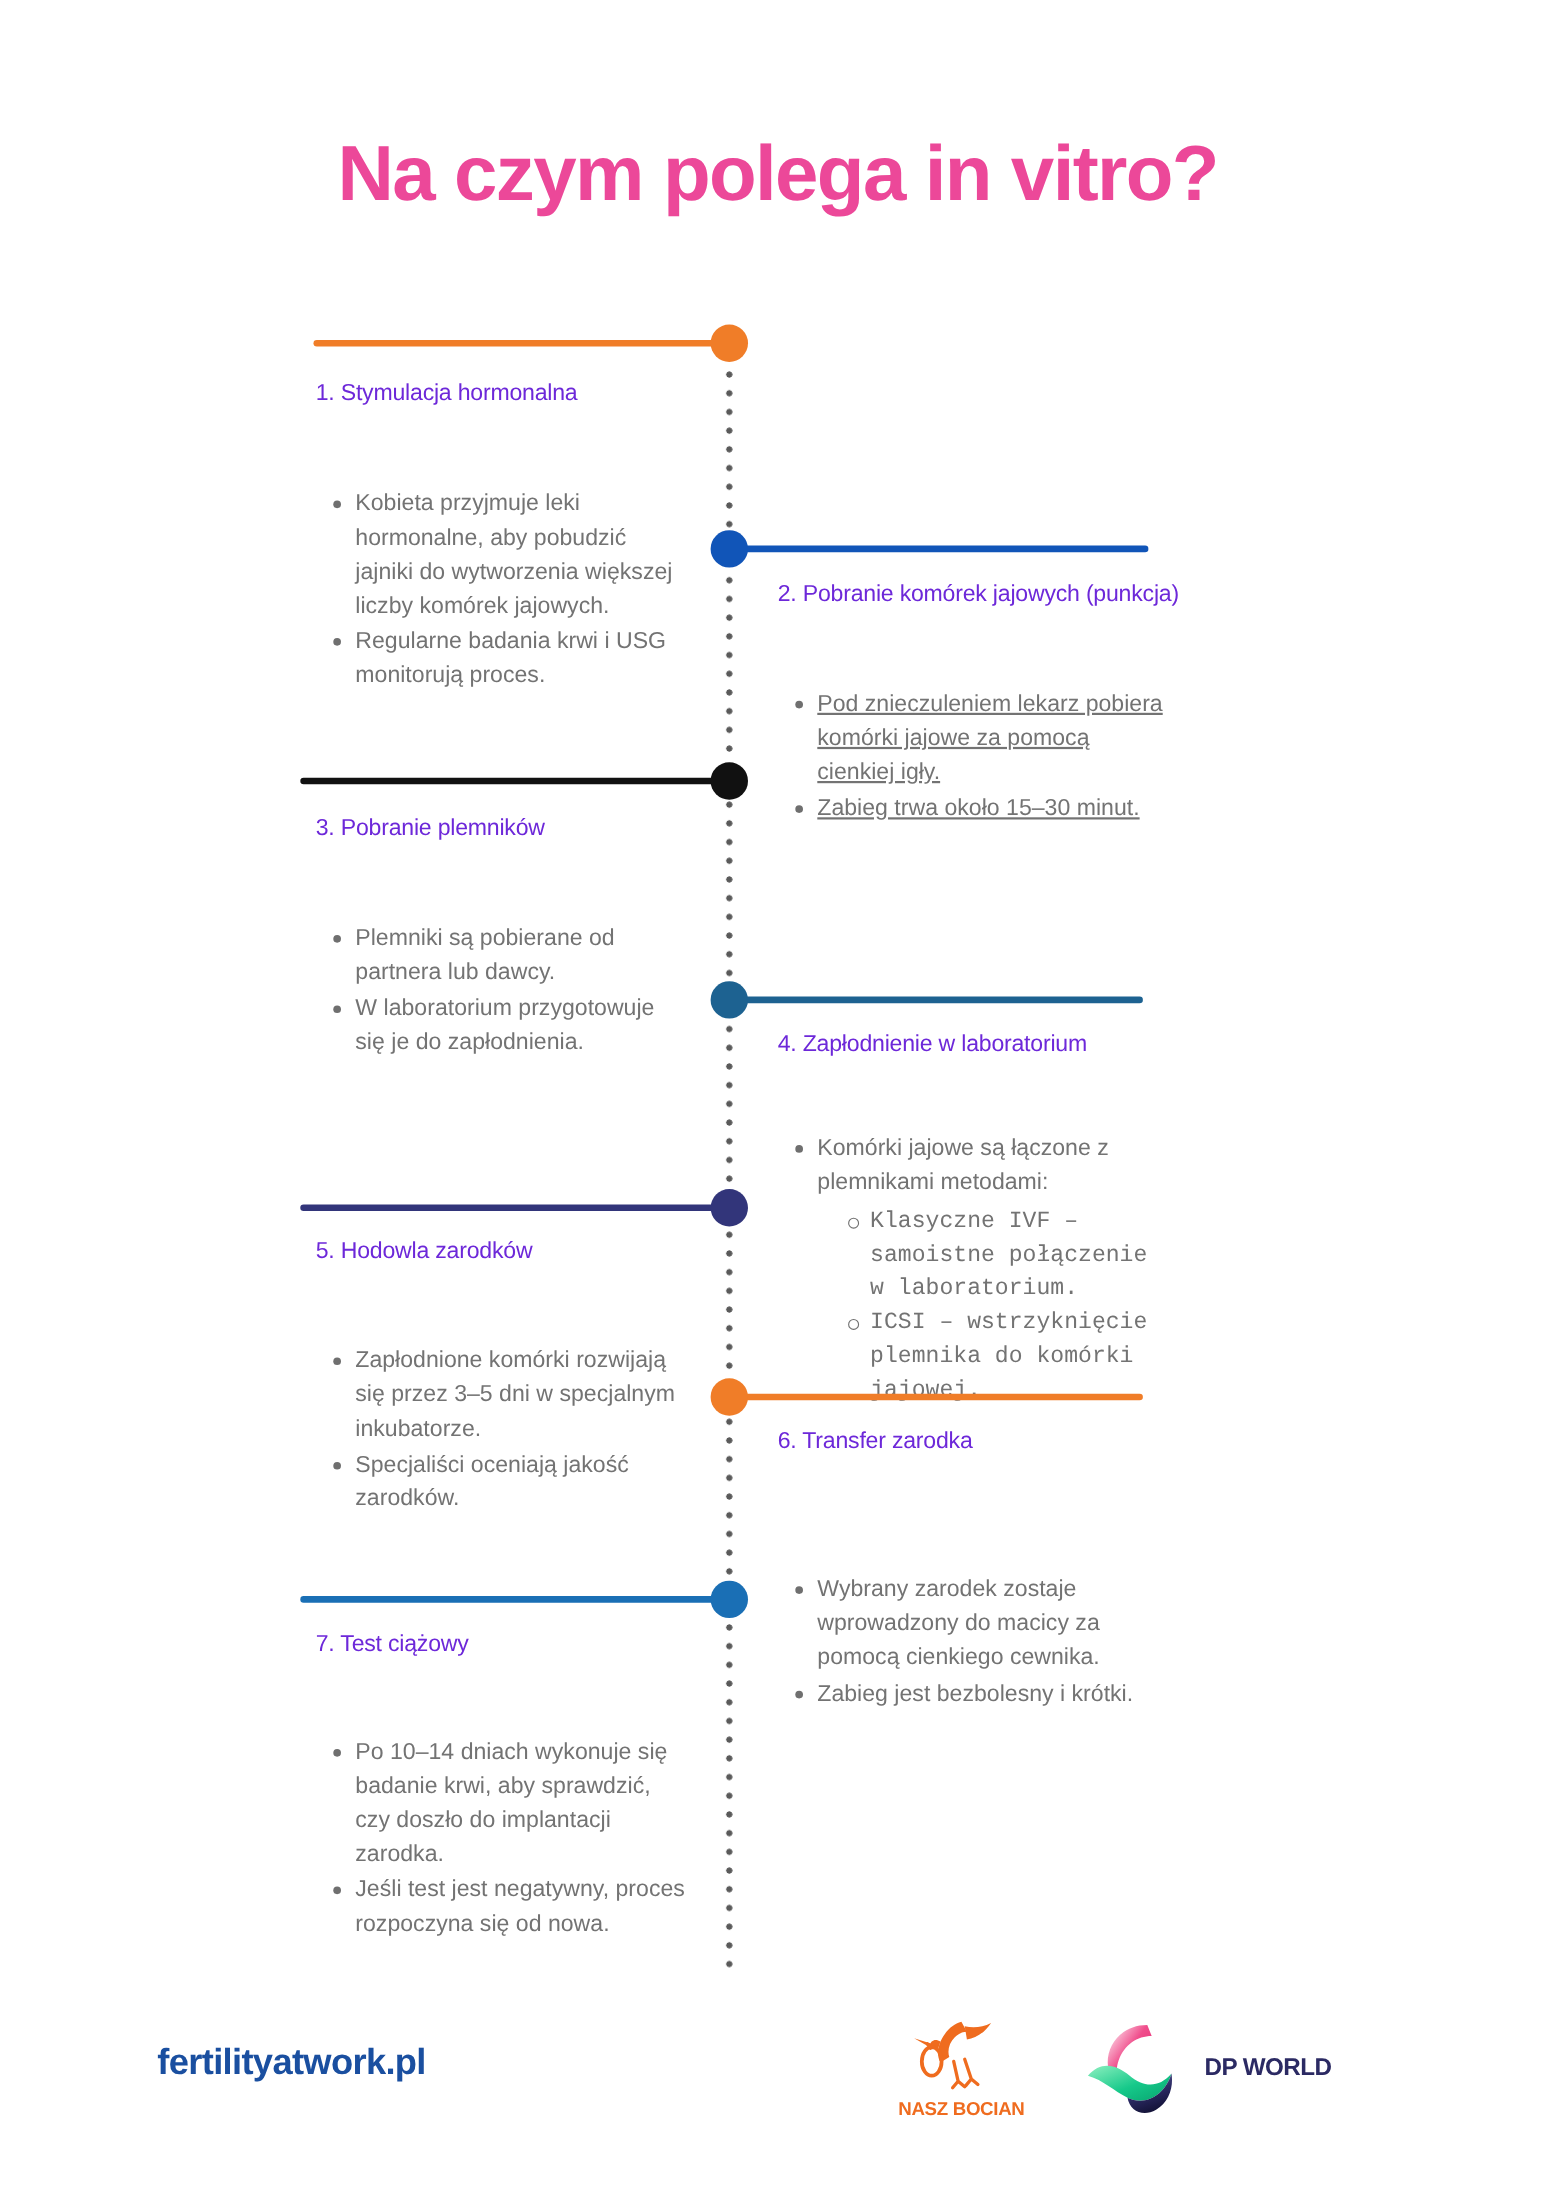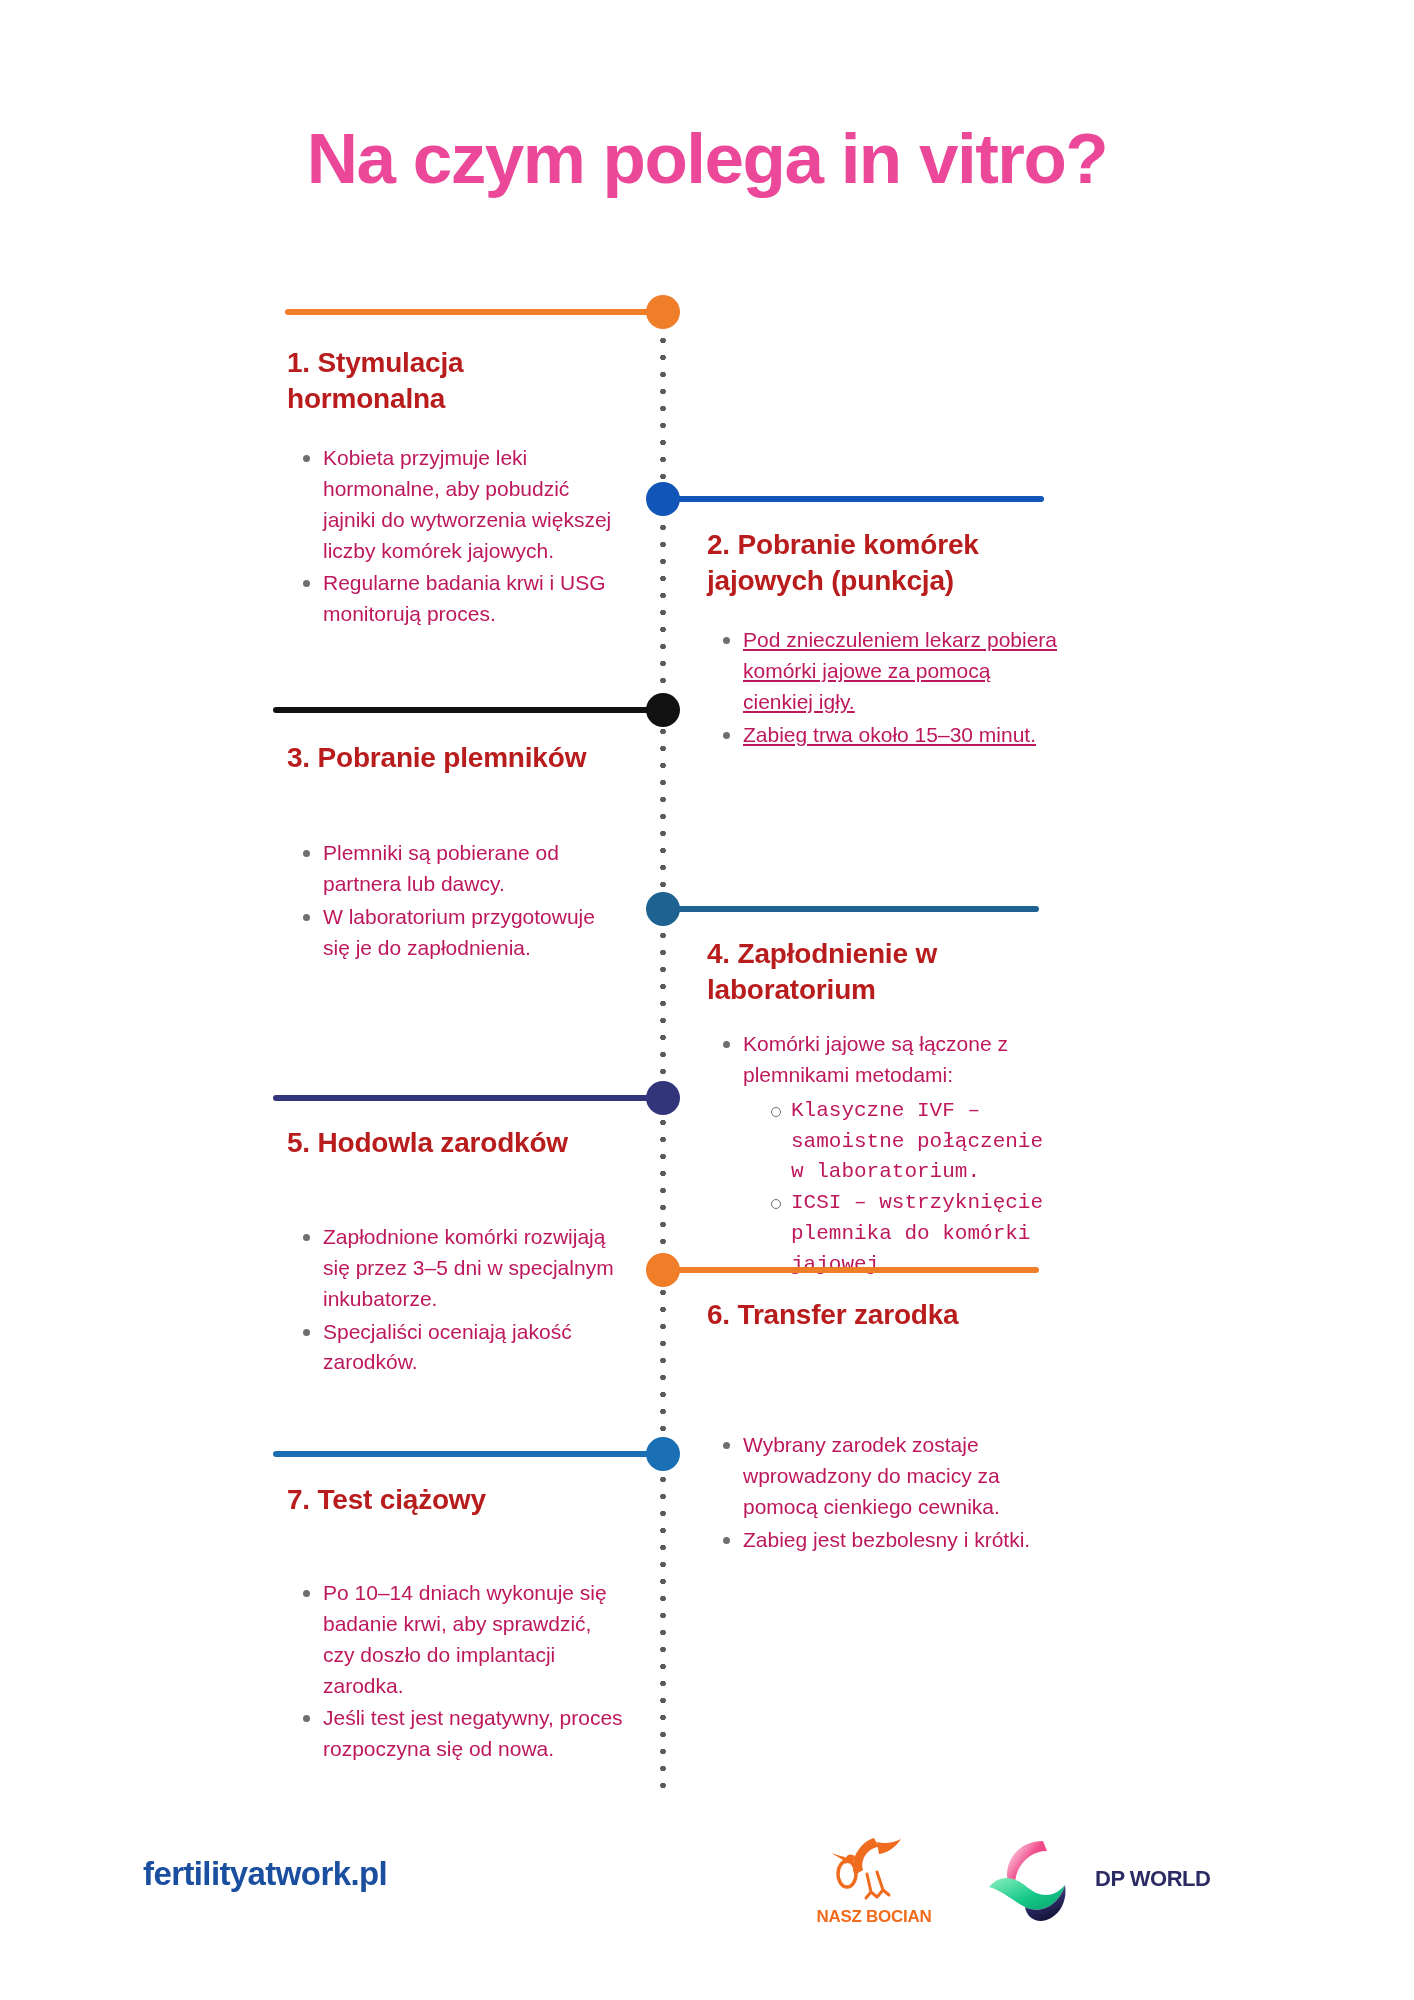--- a/index.html
+++ b/index.html
@@ -57,33 +57,33 @@
   .dot {
     position: absolute;
     width: 34px;
     height: 34px;
     border-radius: 50%;
     left: 646px;
   }
 
   .step-title {
     position: absolute;
-    font-size: 28px;
-    font-weight: 700;
+    font-size: 21px;
+    font-weight: 400;
     line-height: 1.28;
-    color: #b91c1c;
+    color: #6d28d9;
     letter-spacing: -0.2px;
     font-family: "Liberation Sans", sans-serif;
   }
 
   .bullets {
     position: absolute;
     font-size: 21px;
     line-height: 1.47;
-    color: #be185d;
+    color: #737373;
     list-style: none;
     font-family: "Liberation Sans", sans-serif;
   }
   .bullets > li {
     position: relative;
     padding-left: 26px;
     margin-bottom: 2px;
   }
   .bullets > li::before {
     content: "";

